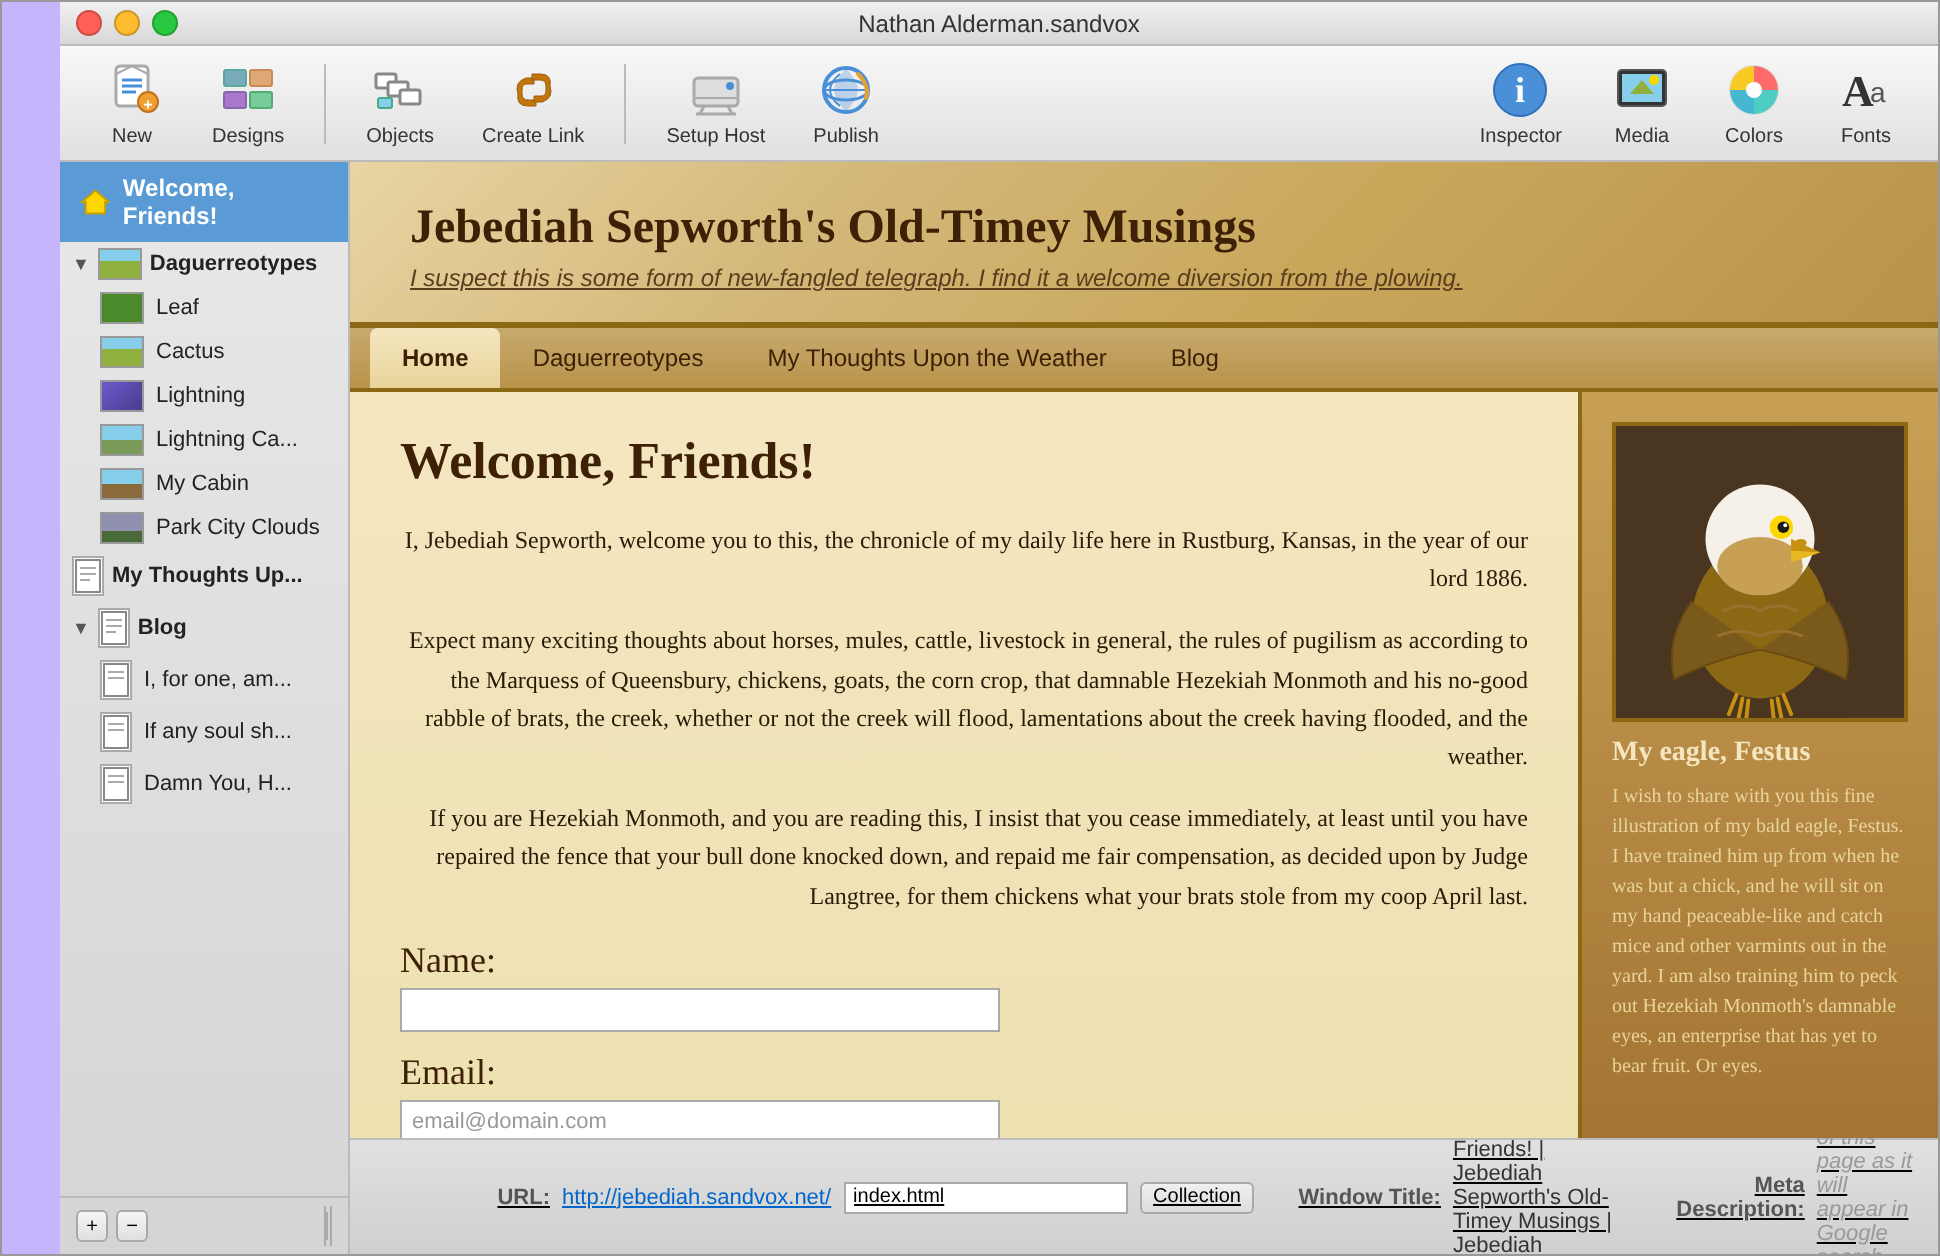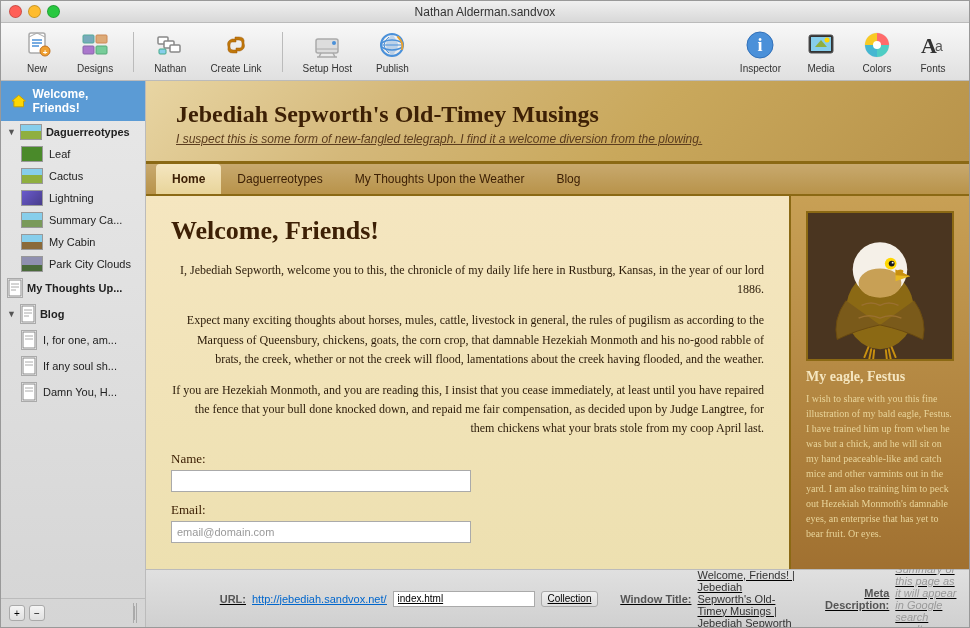--- a/index.html
+++ b/index.html
@@ -1,19 +1,19 @@
 <!DOCTYPE html>
 <html><head>
   <meta charset="utf-8">
   <style>
     * { box-sizing: border-box; margin: 0; padding: 0; }
     body { font-family: -apple-system, BlinkMacSystemFont, 'Helvetica Neue', Arial, sans-serif; font-size: 12px; background: #c0c0c0; width: 970px; height: 628px; overflow: hidden; }
 
     
-    .window { width: 970px; height: 628px; background: #fdba74; border: 1px solid #999; display: flex; flex-direction: column; }
+    .window { width: 970px; height: 628px; background: #c4b5fd; border: 1px solid #999; display: flex; flex-direction: column; padding-left: 29px; }
 
     
     .title-bar { height: 22px; background: linear-gradient(to bottom, #f0f0f0, #d8d8d8); border-bottom: 1px solid #bbb; display: flex; align-items: center; justify-content: center; position: relative; }
     .title-bar-buttons { position: absolute; left: 8px; display: flex; gap: 6px; }
     .tb-btn { width: 13px; height: 13px; border-radius: 50%; border: 1px solid rgba(0,0,0,0.2); cursor: pointer; }
     .tb-close { background: #ff5f57; }
     .tb-min { background: #febc2e; }
     .tb-max { background: #28c840; }
     .title-bar-text { font-size: 12px; color: #333; }
 
@@ -60,21 +60,21 @@
     
     .site-body { display: flex; background: #f5e6c0; min-height: 300px; }
     .site-main { flex: 1; padding: 20px 25px; background: linear-gradient(to bottom, #f5e6c0, #ede0b0); }
     .site-sidebar-right { width: 180px; background: linear-gradient(to bottom, #c8a055, #a07030); padding: 15px; border-left: 2px solid #8B6914; }
 
     .page-title { font-family: Georgia, serif; font-size: 26px; font-weight: bold; color: #3d2005; margin-bottom: 15px; }
     .page-body { font-family: Georgia, serif; font-size: 12px; color: #2a1a08; line-height: 1.6; text-align: right; }
     .page-body p { margin-bottom: 12px; }
 
     .speak-title { font-family: Georgia, serif; font-size: 18px; font-weight: bold; color: #3d2005; margin: 15px 0 12px; }
-    .form-label { font-size: 13px; color: #3d2005; margin-bottom: 3px; font-family: Georgia, serif; }
+    .form-label { font-size: 18px; color: #3d2005; margin-bottom: 3px; font-family: Georgia, serif; }
     .form-input { width: 300px; height: 22px; border: 1px solid #aaa; background: white; padding: 2px 5px; font-size: 11px; margin-bottom: 10px; display: block; }
     .form-input.placeholder { color: #999; }
     .eagle-img-placeholder { width: 148px; height: 150px; background: linear-gradient(135deg, #8B6914 0%, #5a4010 40%, #8B6914 60%, #c8a055 100%); border: 2px solid #8B6914; overflow: hidden; position: relative; display: flex; align-items: center; justify-content: center; }
     .eagle-svg { width: 148px; height: 150px; }
     .widget-title { font-family: Georgia, serif; font-size: 14px; font-weight: bold; color: #f5e6c0; margin: 8px 0 6px; }
     .widget-body { font-family: Georgia, serif; font-size: 10px; color: #e8d49a; line-height: 1.5; }
 
     
     .status-bar { height: 58px; background: linear-gradient(to bottom, #e0e0e0, #d0d0d0); border-top: 1px solid #bbb; padding: 4px 10px; display: flex; flex-direction: row; gap: 3px; font-size: 11px; text-decoration: underline; }
     .status-row { display: flex; align-items: center; gap: 6px; }
@@ -142,21 +142,21 @@
       <div class="multi-icons">
         <div class="toolbar-group" style="padding: 0 4px;">
           <div class="toolbar-icon">
             <svg width="32" height="32" viewBox="0 0 32 32">
               <rect x="4" y="8" width="10" height="7" rx="1" fill="white" stroke="#888" stroke-width="1.5"></rect>
               <rect x="10" y="12" width="10" height="7" rx="1" fill="white" stroke="#888" stroke-width="1.5"></rect>
               <rect x="16" y="16" width="10" height="7" rx="1" fill="white" stroke="#888" stroke-width="1.5"></rect>
               <rect x="5" y="20" width="7" height="5" rx="1" fill="#87CEEB" stroke="#4a8" stroke-width="1"></rect>
             </svg>
           </div>
-          <span class="toolbar-label">Nathan</span>
+          <span class="toolbar-label">Objects</span>
         </div>
         <div class="toolbar-group" style="padding: 0 4px;">
           <div class="toolbar-icon">
             <svg width="32" height="32" viewBox="0 0 32 32">
               <path d="M8 18 Q6 12 12 10 L16 10 L16 13 L12 13 Q10 13 10 16 L10 18 Q10 21 13 21 L17 21 L17 24 L13 24 Q7 24 8 18Z" fill="#c0780a" stroke="#a05808" stroke-width="0.5"></path>
               <path d="M24 14 Q26 20 20 22 L16 22 L16 19 L20 19 Q22 19 22 16 L22 14 Q22 11 19 11 L15 11 L15 8 L19 8 Q25 8 24 14Z" fill="#c0780a" stroke="#a05808" stroke-width="0.5"></path>
             </svg>
           </div>
           <span class="toolbar-label">Create Link</span>
         </div>
@@ -262,21 +262,21 @@
       <div class="sidebar-item">
         <div class="sidebar-thumb-placeholder thumb-cactus"></div>
         <span>Cactus</span>
       </div>
       <div class="sidebar-item">
         <div class="sidebar-thumb-placeholder thumb-lightning"></div>
         <span>Lightning</span>
       </div>
       <div class="sidebar-item">
         <div class="sidebar-thumb-placeholder thumb-glenwood"></div>
-        <span>Summary Ca...</span>
+        <span>Lightning Ca...</span>
       </div>
       <div class="sidebar-item">
         <div class="sidebar-thumb-placeholder thumb-cabin"></div>
         <span>My Cabin</span>
       </div>
       <div class="sidebar-item">
         <div class="sidebar-thumb-placeholder thumb-park"></div>
         <span>Park City Clouds</span>
       </div>
 

